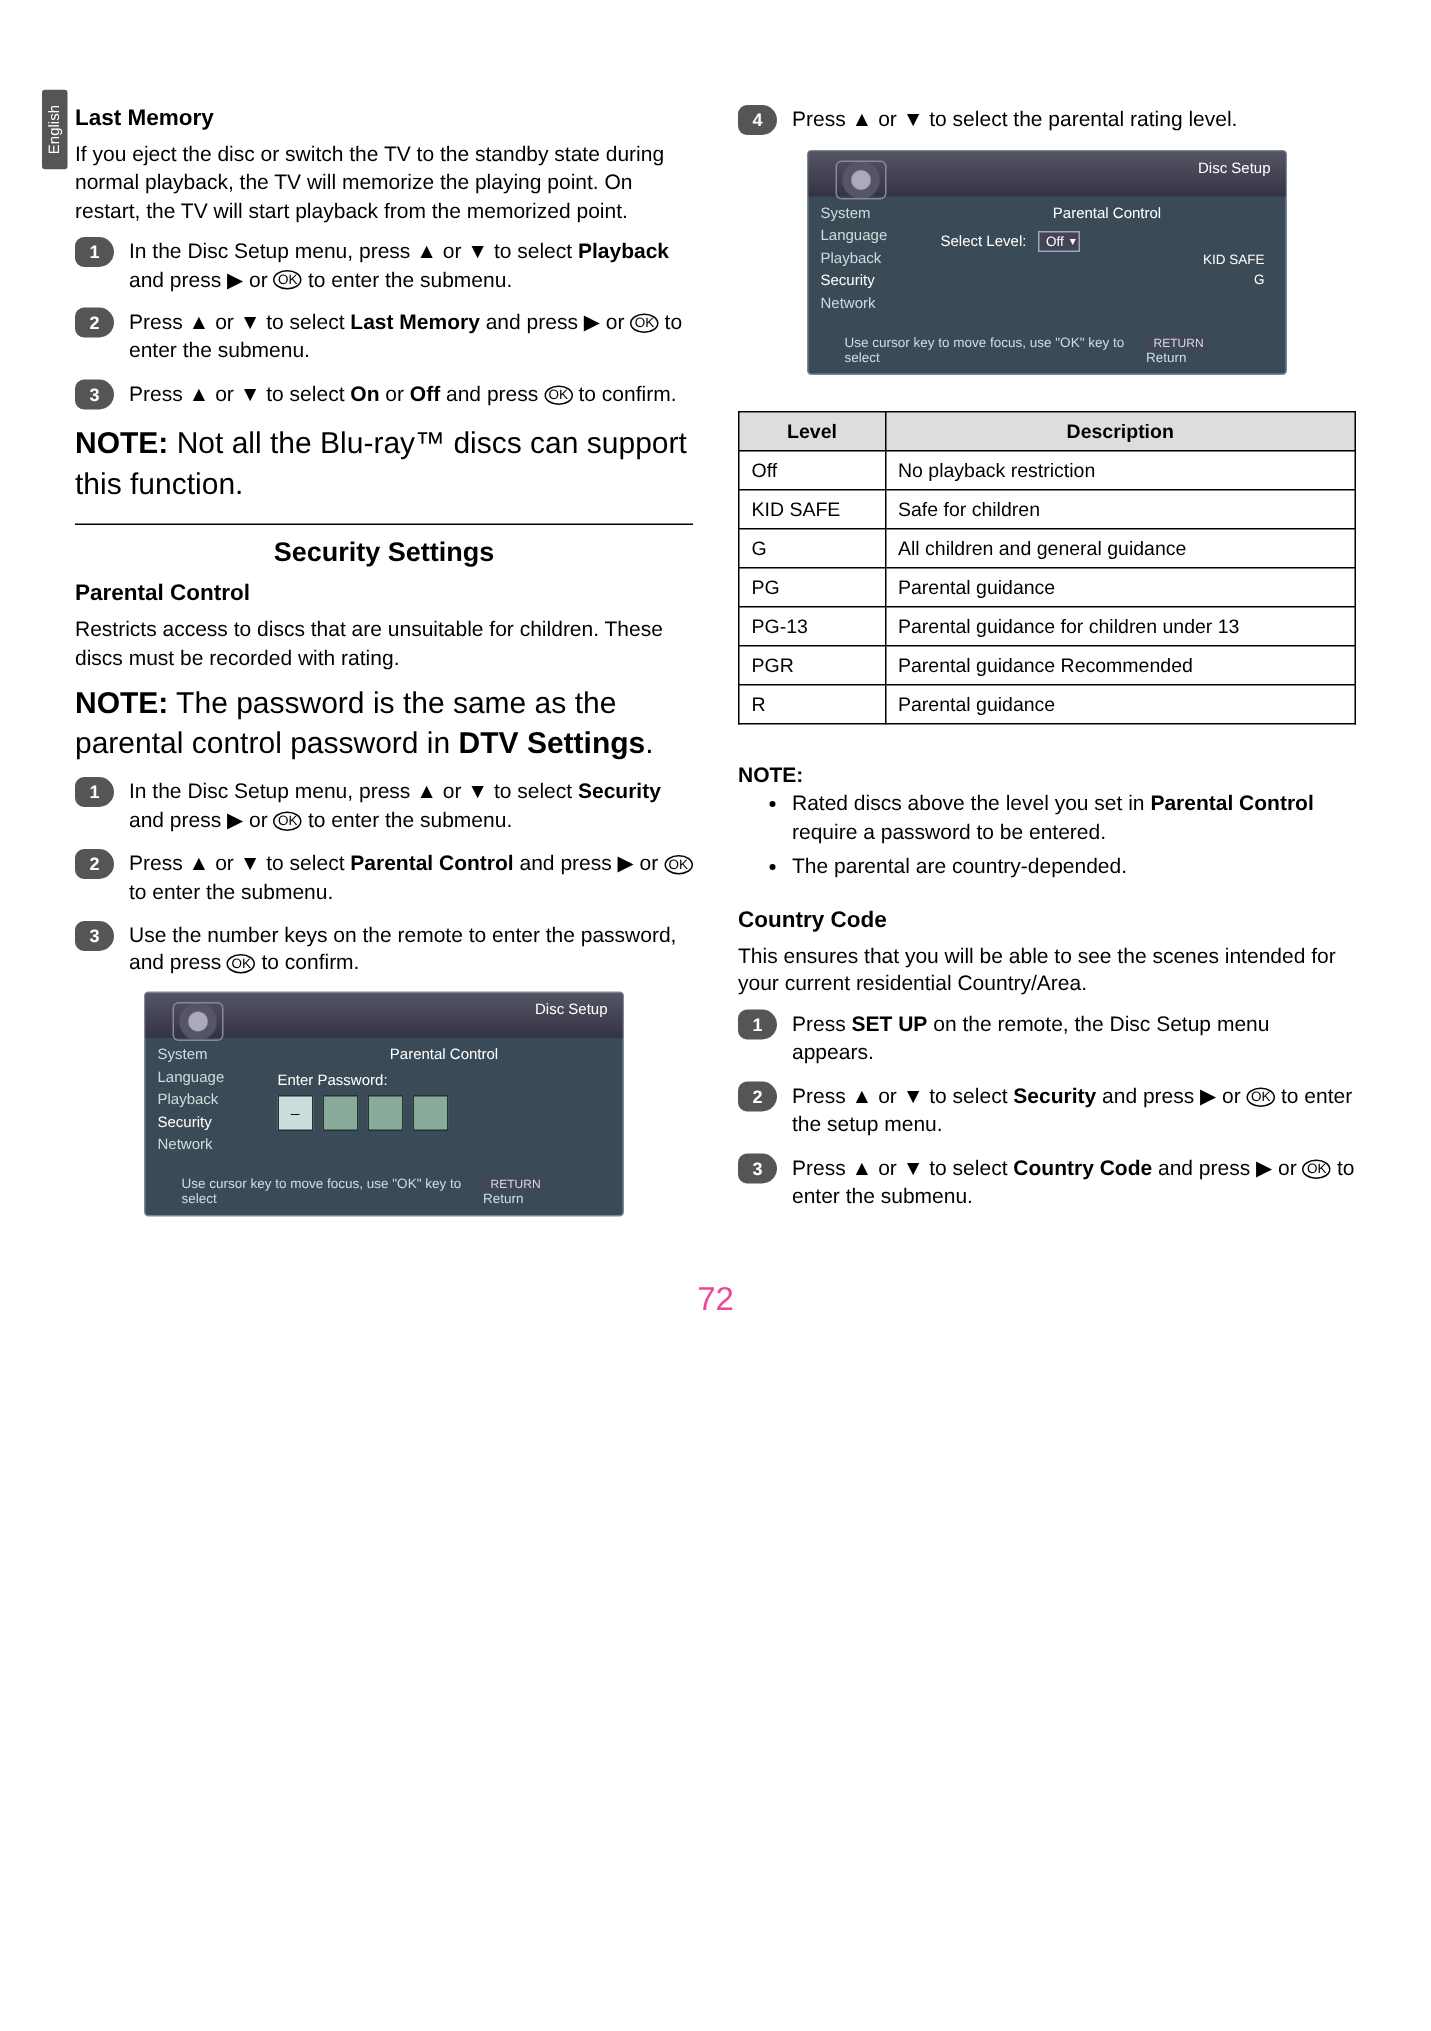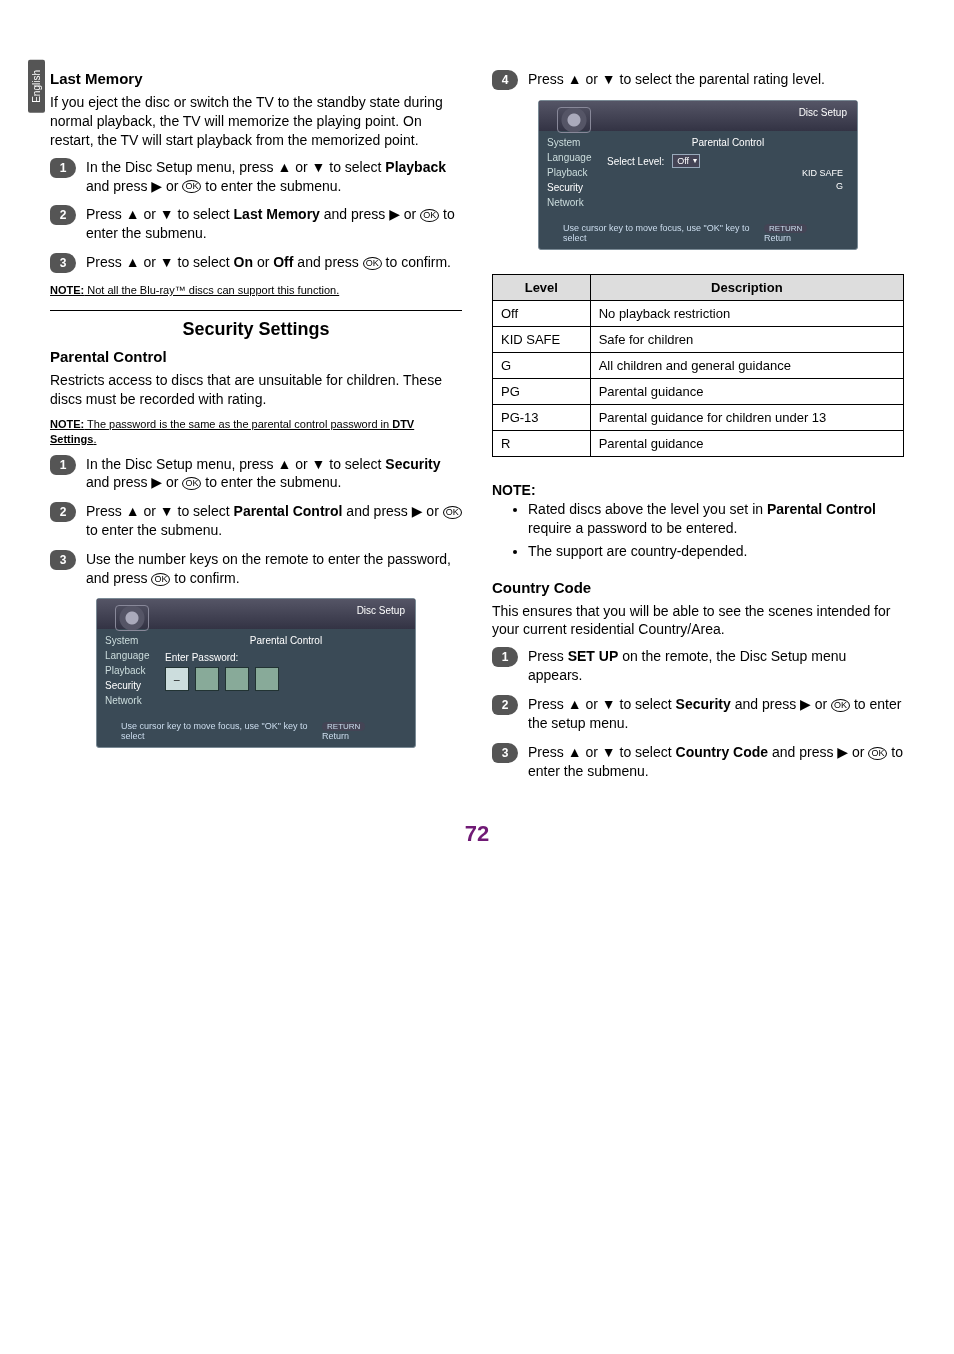--- a/index.html
+++ b/index.html
@@ -9,50 +9,50 @@
   .columns { display: flex; gap: 30px; }
   .col { flex: 1; min-width: 0; }
   h3.sub { font-weight: bold; font-size: 15px; margin-bottom: 6px; }
   p.body { font-size: 14px; line-height: 1.35; margin-bottom: 8px; }
   .steps { margin-top: 6px; }
   .step { display: flex; gap: 10px; margin-bottom: 10px; align-items: flex-start; }
   .step-num { flex: 0 0 26px; height: 20px; background: #555; color: #fff; border-radius: 6px 10px 10px 6px; display: flex; align-items: center; justify-content: center; font-weight: bold; font-size: 12px; position: relative; }
   .step-num::after { content: ""; position: absolute; right: -4px; top: 50%; transform: translateY(-50%); border-left: 5px solid #555; border-top: 4px solid transparent; border-bottom: 4px solid transparent; display:none;}
   .step-text { flex: 1; font-size: 14px; line-height: 1.35; }
   .step-text .ok { display: inline-block; border: 1px solid #000; border-radius: 50%; font-size: 9px; padding: 0 2px; line-height: 11px; vertical-align: middle; }
-  .note { font-size: 11px; line-height: 1.35; margin-top: 4px; margin-bottom: 8px; text-decoration: underline; }
+  .note { font-size: 20px; line-height: 1.35; margin-top: 4px; margin-bottom: 8px; }
   .note b { font-weight: bold; }
   hr.sep { border: none; border-top: 1.5px solid #000; margin: 12px 0 8px 0; }
   h2.section { font-weight: bold; font-size: 18px; text-align: center; margin: 6px 0 8px 0; }
   .osd { background: #3a4a56; border: 1px solid #7a8a95; border-radius: 3px; color: #fff; font-size: 10px; width: 320px; margin: 1px auto 12px auto; padding-bottom: 4px; }
   .osd-top { background: linear-gradient(#556, #334); padding: 3px 8px; text-align: right; font-size: 10px; position: relative; height: 30px; }
   .osd-gear { position: absolute; left: 18px; top: 6px; width: 34px; height: 26px; background: radial-gradient(circle at 50% 50%, #aab 0 6px, #556 7px 12px, transparent 13px); border: 1px solid #889; border-radius: 4px; }
   .osd-title { position: absolute; right: 10px; top: 6px; }
-  .osd-body { display: flex; padding: 6px 8px; gap: 0; min-height: 90px; }
+  .osd-body { display: flex; padding: 6px 8px; gap: 20px; min-height: 90px; }
   .osd-menu { display: flex; flex-direction: column; gap: 4px; font-size: 10px; color: #cdd; width: 60px; }
   .osd-menu span.active { color: #fff; }
   .osd-content { flex: 1; font-size: 10px; }
   .osd-content .pc-title { text-align: center; margin-bottom: 6px; font-size: 10px; }
   .osd-pw { display: flex; gap: 6px; margin-top: 4px; }
   .osd-pw .box { width: 24px; height: 24px; background: #8a9; border: 1px solid #233; }
   .osd-pw .box.first { background: #cdd; position: relative; }
   .osd-pw .box.first::after { content: "_"; position: absolute; left: 8px; top: 2px; color:#000; }
   .osd-footer { display: flex; justify-content: space-between; padding: 2px 24px; font-size: 9px; color: #cde; }
   .osd-return { background: #445; border-radius: 8px; padding: 0 5px; font-size: 8px; display: inline-block; }
   .osd-levels { display: flex; flex-direction: column; gap: 3px; align-items: flex-end; margin-right: 6px; font-size: 9px; }
   .osd-select-row { display: flex; gap: 8px; align-items: center; }
   .osd-drop { border: 1px solid #9ab; padding: 1px 10px 1px 4px; font-size: 9px; position: relative; background:#445; }
   .osd-drop::after { content:"▾"; position:absolute; right:2px; font-size:8px;}
   .tbl { border-collapse: collapse; width: 100%; font-size: 13px; margin: 24px 0; }
   .tbl th, .tbl td { border: 1px solid #000; padding: 5px 8px; vertical-align: top; }
   .tbl th { background: #ddd; font-weight: bold; text-align: center; }
   .note-block { font-size: 14px; line-height: 1.35; margin-top: 6px; }
   .note-block ul { margin-left: 36px; list-style: disc; }
   .note-block ul li { margin-bottom: 4px; }
-  .page-num { text-align: center; font-weight: bold; font-size: 22px; margin-top: 30px; font-family: Arial Black, Arial, sans-serif; color:#701a75; }
+  .page-num { text-align: center; font-weight: normal; font-size: 22px; margin-top: 30px; font-family: Arial Black, Arial, sans-serif; color:#ec4899; }
   .bindstrong { font-weight: bold; }
 </style>
 </head>
 <body>
 
 <div class="page">
   <div class="side-tab">English</div>
 
   <div class="columns">
     <div class="col">
@@ -201,31 +201,35 @@
             </tr>
         <tr>
               <td>PG</td>
               <td>Parental guidance</td>
             </tr>
         <tr>
               <td>PG-13</td>
               <td>Parental guidance for children under 13</td>
             </tr>
         <tr>
+              <td>PGR</td>
+              <td>Parental guidance Recommended</td>
+            </tr>
+        <tr>
               <td>R</td>
               <td>Parental guidance</td>
             </tr>
       </tbody>
         </table>
 
       <div class="note-block">
         <b>NOTE:</b>
         <ul>
           <li><span>Rated discs above the level you set in </span><span class="bindstrong">Parental Control</span><span> require a password to be entered.</span></li>
-          <li><span>The support are country-depended.</span></li>
+          <li><span>The parental are country-depended.</span></li>
         </ul>
       </div>
 
       <h3 class="sub" style="margin-top:18px">Country Code</h3>
       <p class="body">This ensures that you will be able to see the scenes intended for your current residential Country/Area.</p>
 
       <div class="steps">
         <div class="step">
           <div class="step-num">1</div>
           <div class="step-text">

